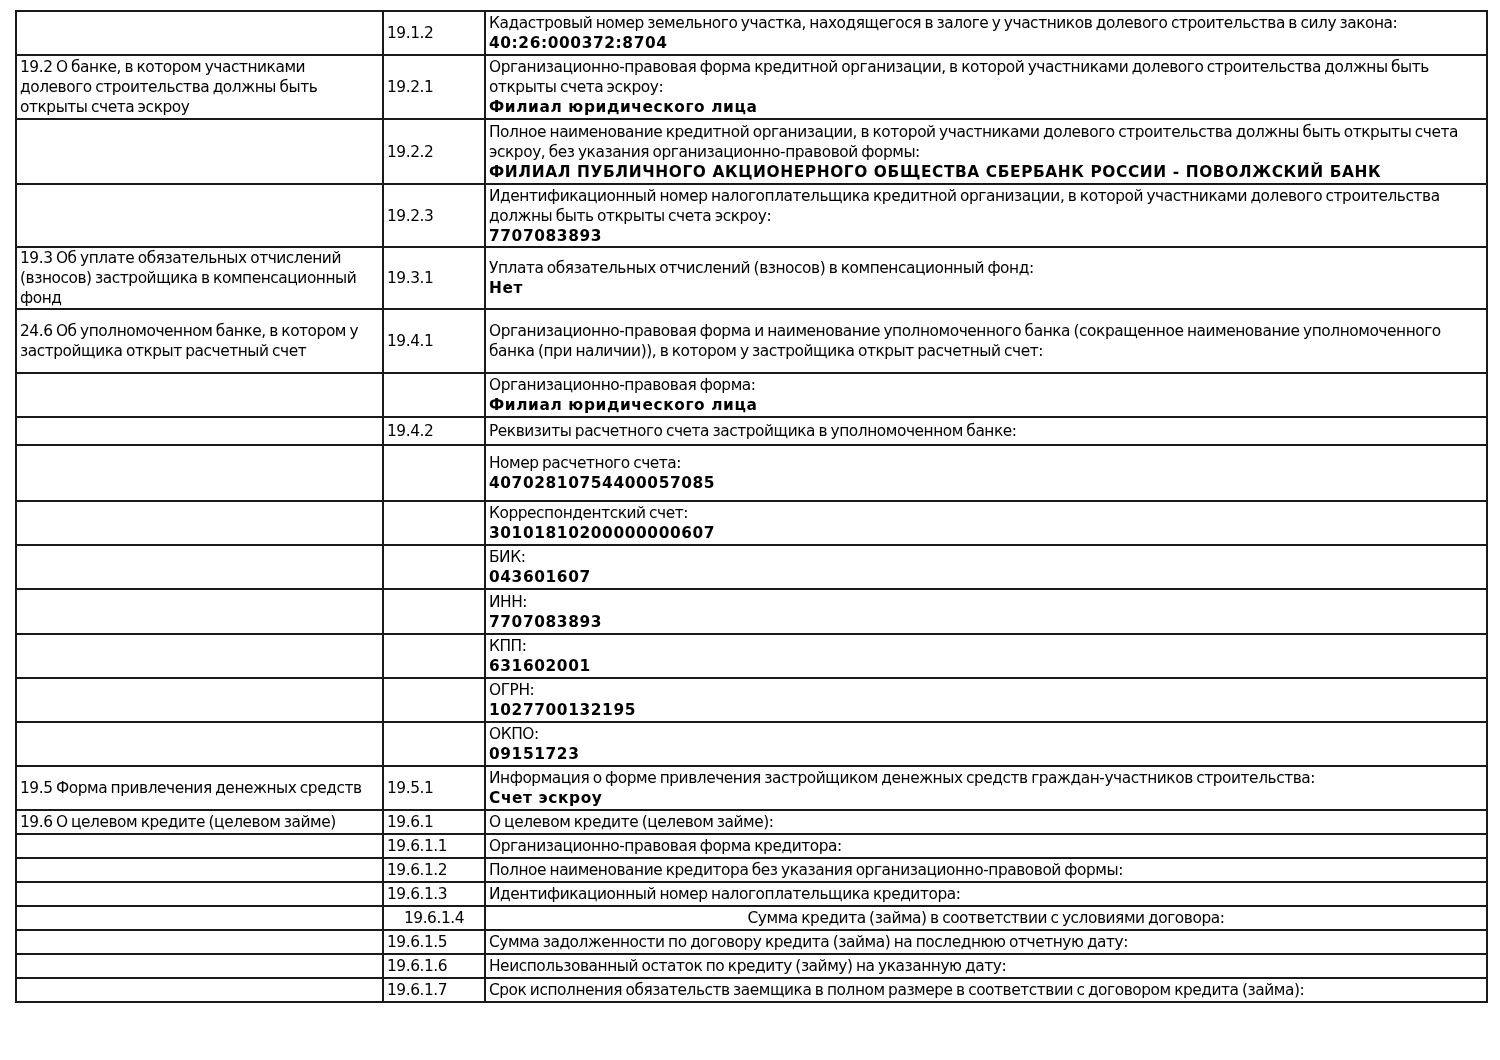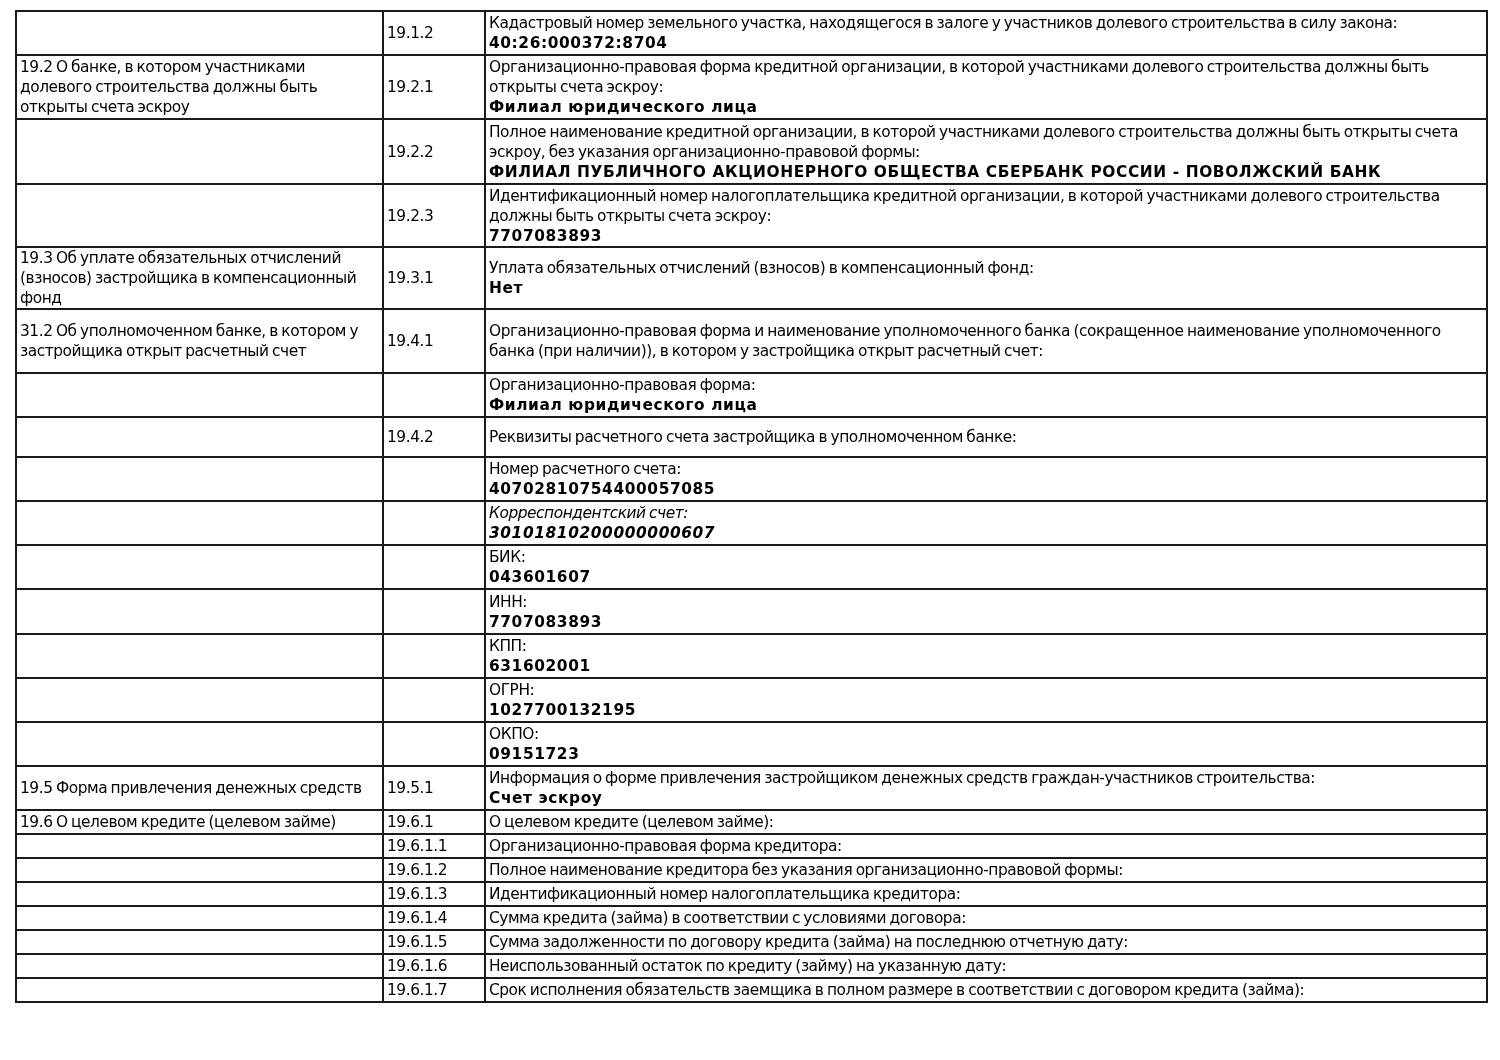--- a/index.html
+++ b/index.html
@@ -58,50 +58,50 @@
       </tr>
       <tr style="height: 58px;">
         <td>19.3 Об уплате обязательных отчислений (взносов) застройщика в компенсационный фонд</td>
         <td>19.3.1</td>
         <td>
           <span class="lbl">Уплата обязательных отчислений (взносов) в компенсационный фонд:</span>
           <span class="lbl v">Нет</span>
         </td>
       </tr>
       <tr style="height: 64px;">
-        <td>31.2 Об уполномоченном банке, в котором у застройщика открыт расчетный счет</td>
+        <td>24.6 Об уполномоченном банке, в котором у застройщика открыт расчетный счет</td>
         <td>19.4.1</td>
         <td>
           <span class="lbl">Организационно-правовая форма и наименование уполномоченного банка (сокращенное наименование уполномоченного банка (при наличии)), в котором у застройщика открыт расчетный счет:</span>
         </td>
       </tr>
       <tr style="height: 44px;">
         <td></td>
         <td></td>
         <td>
           <span class="lbl">Организационно-правовая форма:</span>
           <span class="lbl v">Филиал юридического лица</span>
         </td>
       </tr>
-      <tr style="height: 40px;">
+      <tr style="height: 28px;">
         <td></td>
         <td>19.4.2</td>
         <td>
           <span class="lbl">Реквизиты расчетного счета застройщика в уполномоченном банке:</span>
         </td>
       </tr>
-      <tr style="height: 44px;">
+      <tr style="height: 56px;">
         <td></td>
         <td></td>
         <td>
           <span class="lbl">Номер расчетного счета:</span>
           <span class="lbl v">40702810754400057085</span>
         </td>
       </tr>
-      <tr style="height: 44px; font-style: italic;">
+      <tr style="height: 44px;">
         <td></td>
         <td></td>
         <td>
           <span class="lbl">Корреспондентский счет:</span>
           <span class="lbl v">30101810200000000607</span>
         </td>
       </tr>
       <tr style="height: 44px;">
         <td></td>
         <td></td>
@@ -171,21 +171,21 @@
           <span class="lbl">Полное наименование кредитора без указания организационно-правовой формы:</span>
         </td>
       </tr>
       <tr style="height: 24px;">
         <td></td>
         <td>19.6.1.3</td>
         <td>
           <span class="lbl">Идентификационный номер налогоплательщика кредитора:</span>
         </td>
       </tr>
-      <tr style="height: 24px;">
+      <tr style="height: 24px; text-align: center;">
         <td></td>
         <td>19.6.1.4</td>
         <td>
           <span class="lbl">Сумма кредита (займа) в соответствии с условиями договора:</span>
         </td>
       </tr>
       <tr style="height: 24px;">
         <td></td>
         <td>19.6.1.5</td>
         <td>

